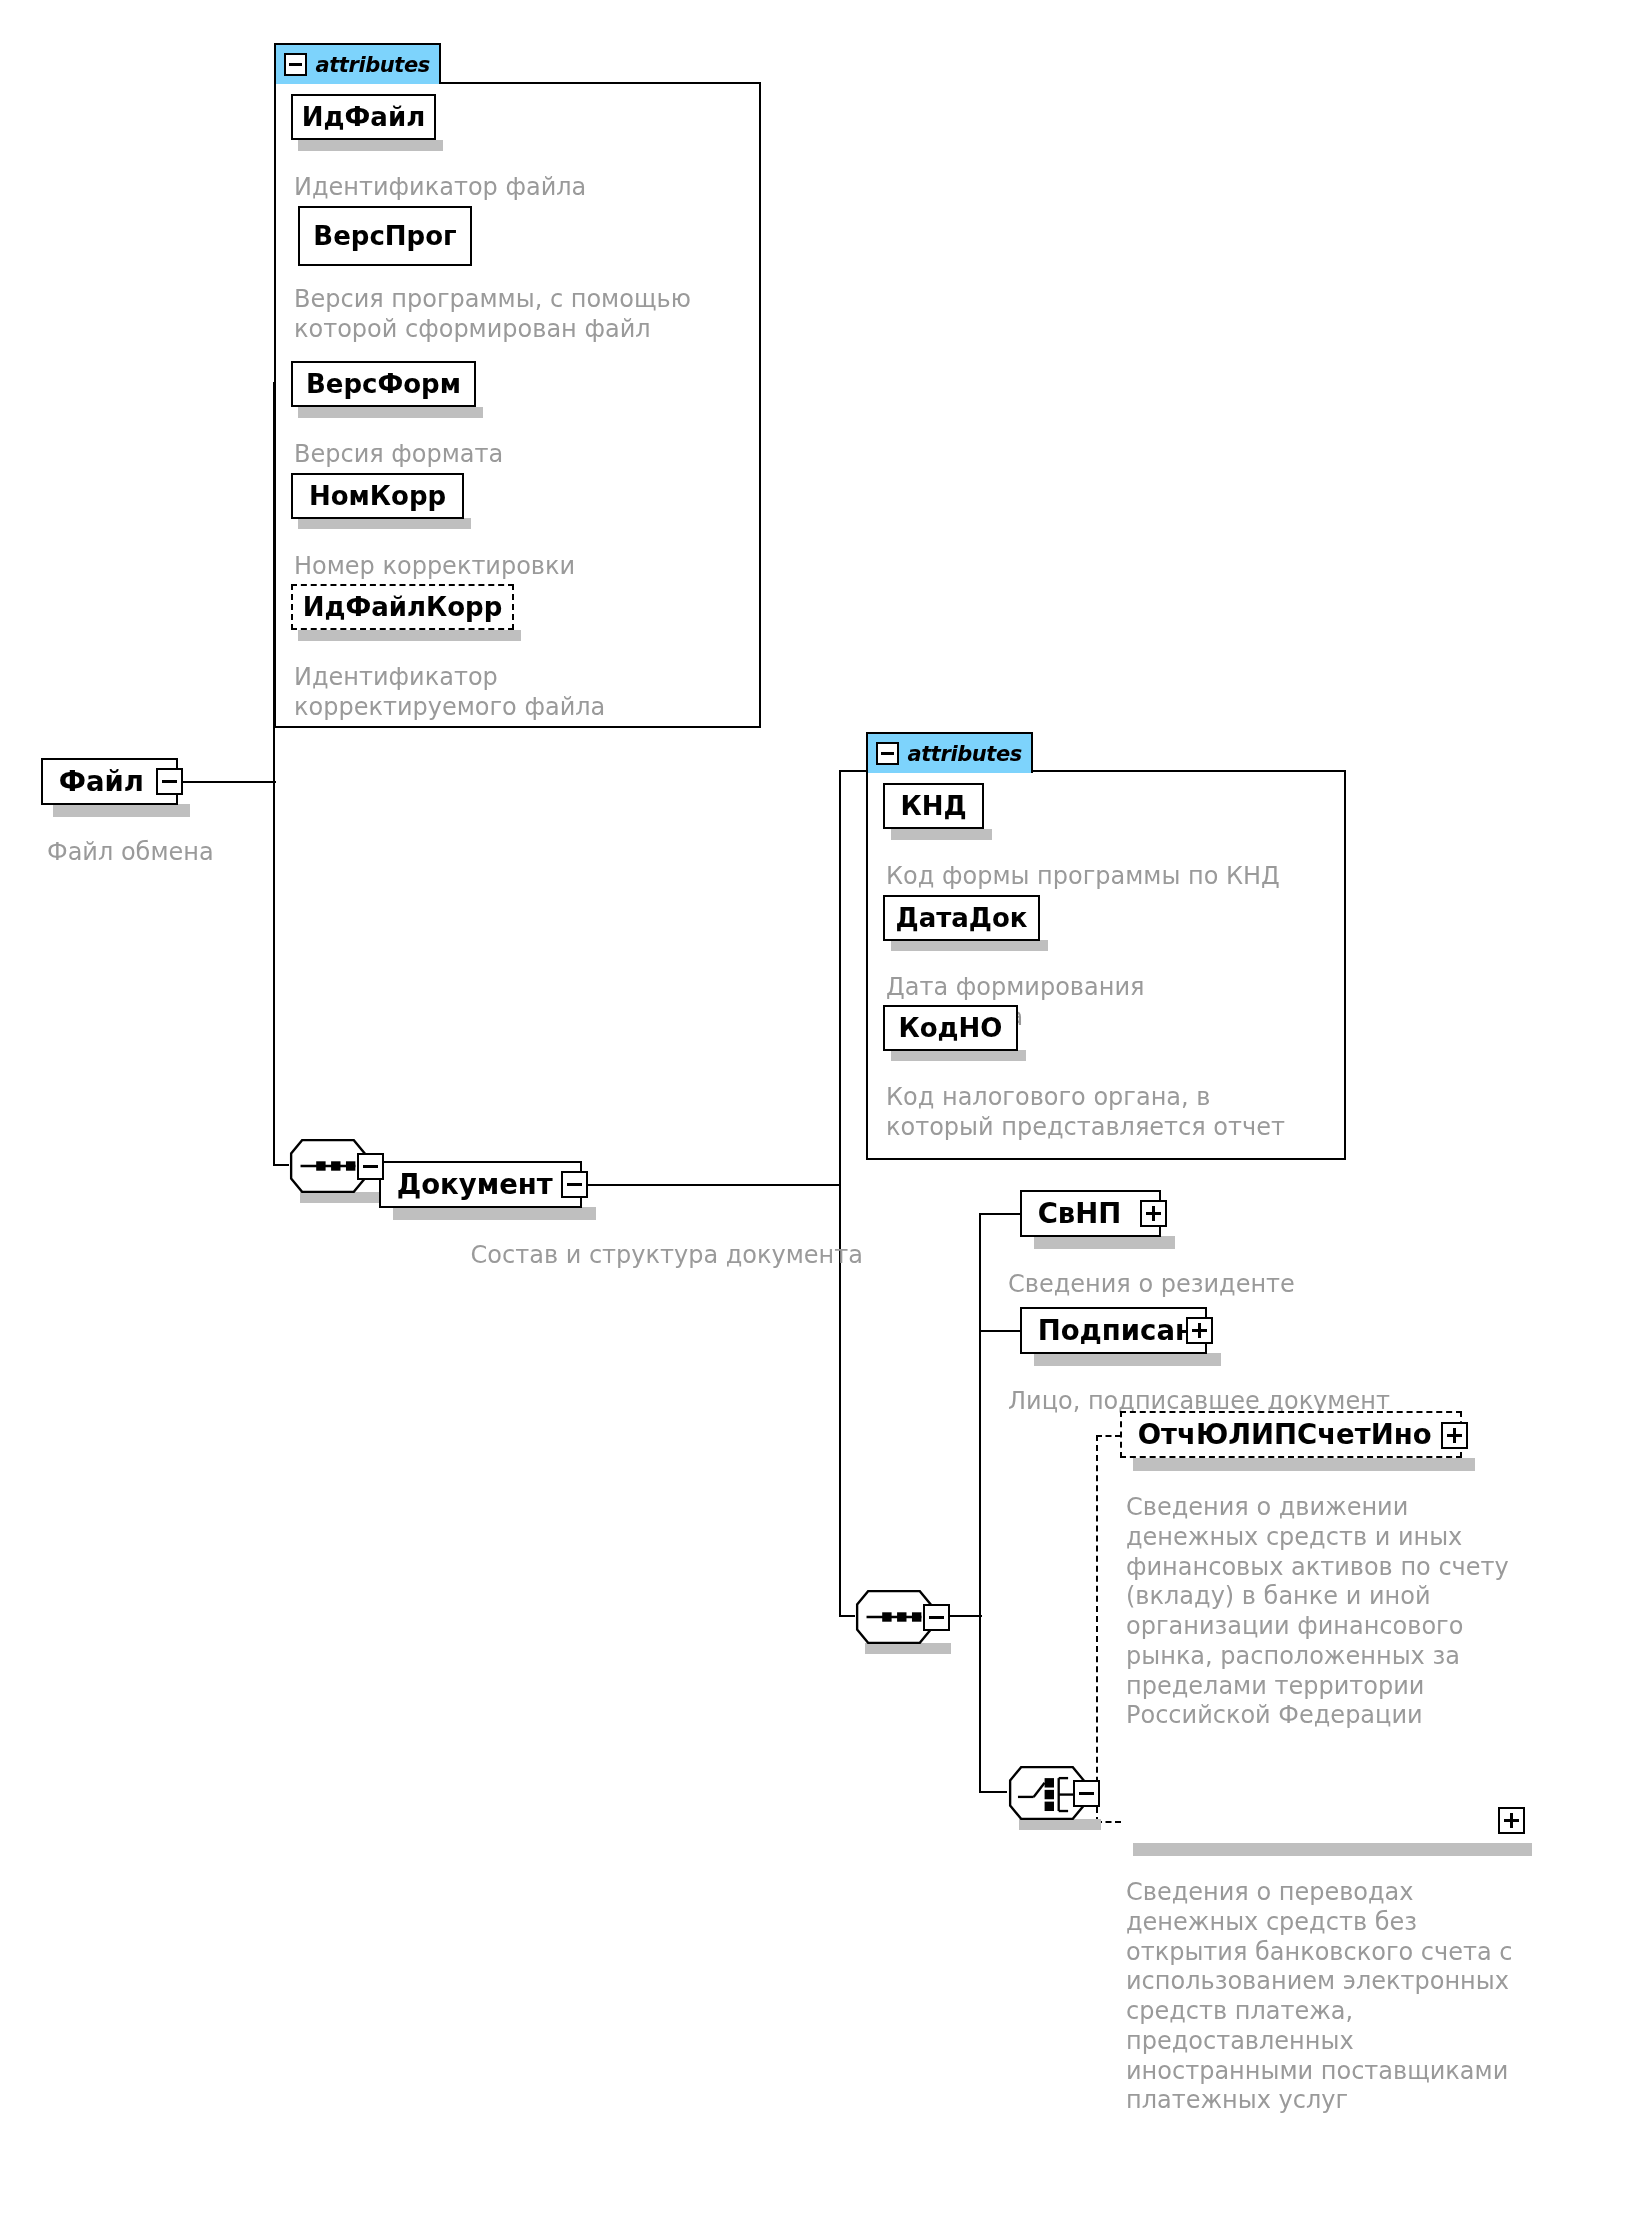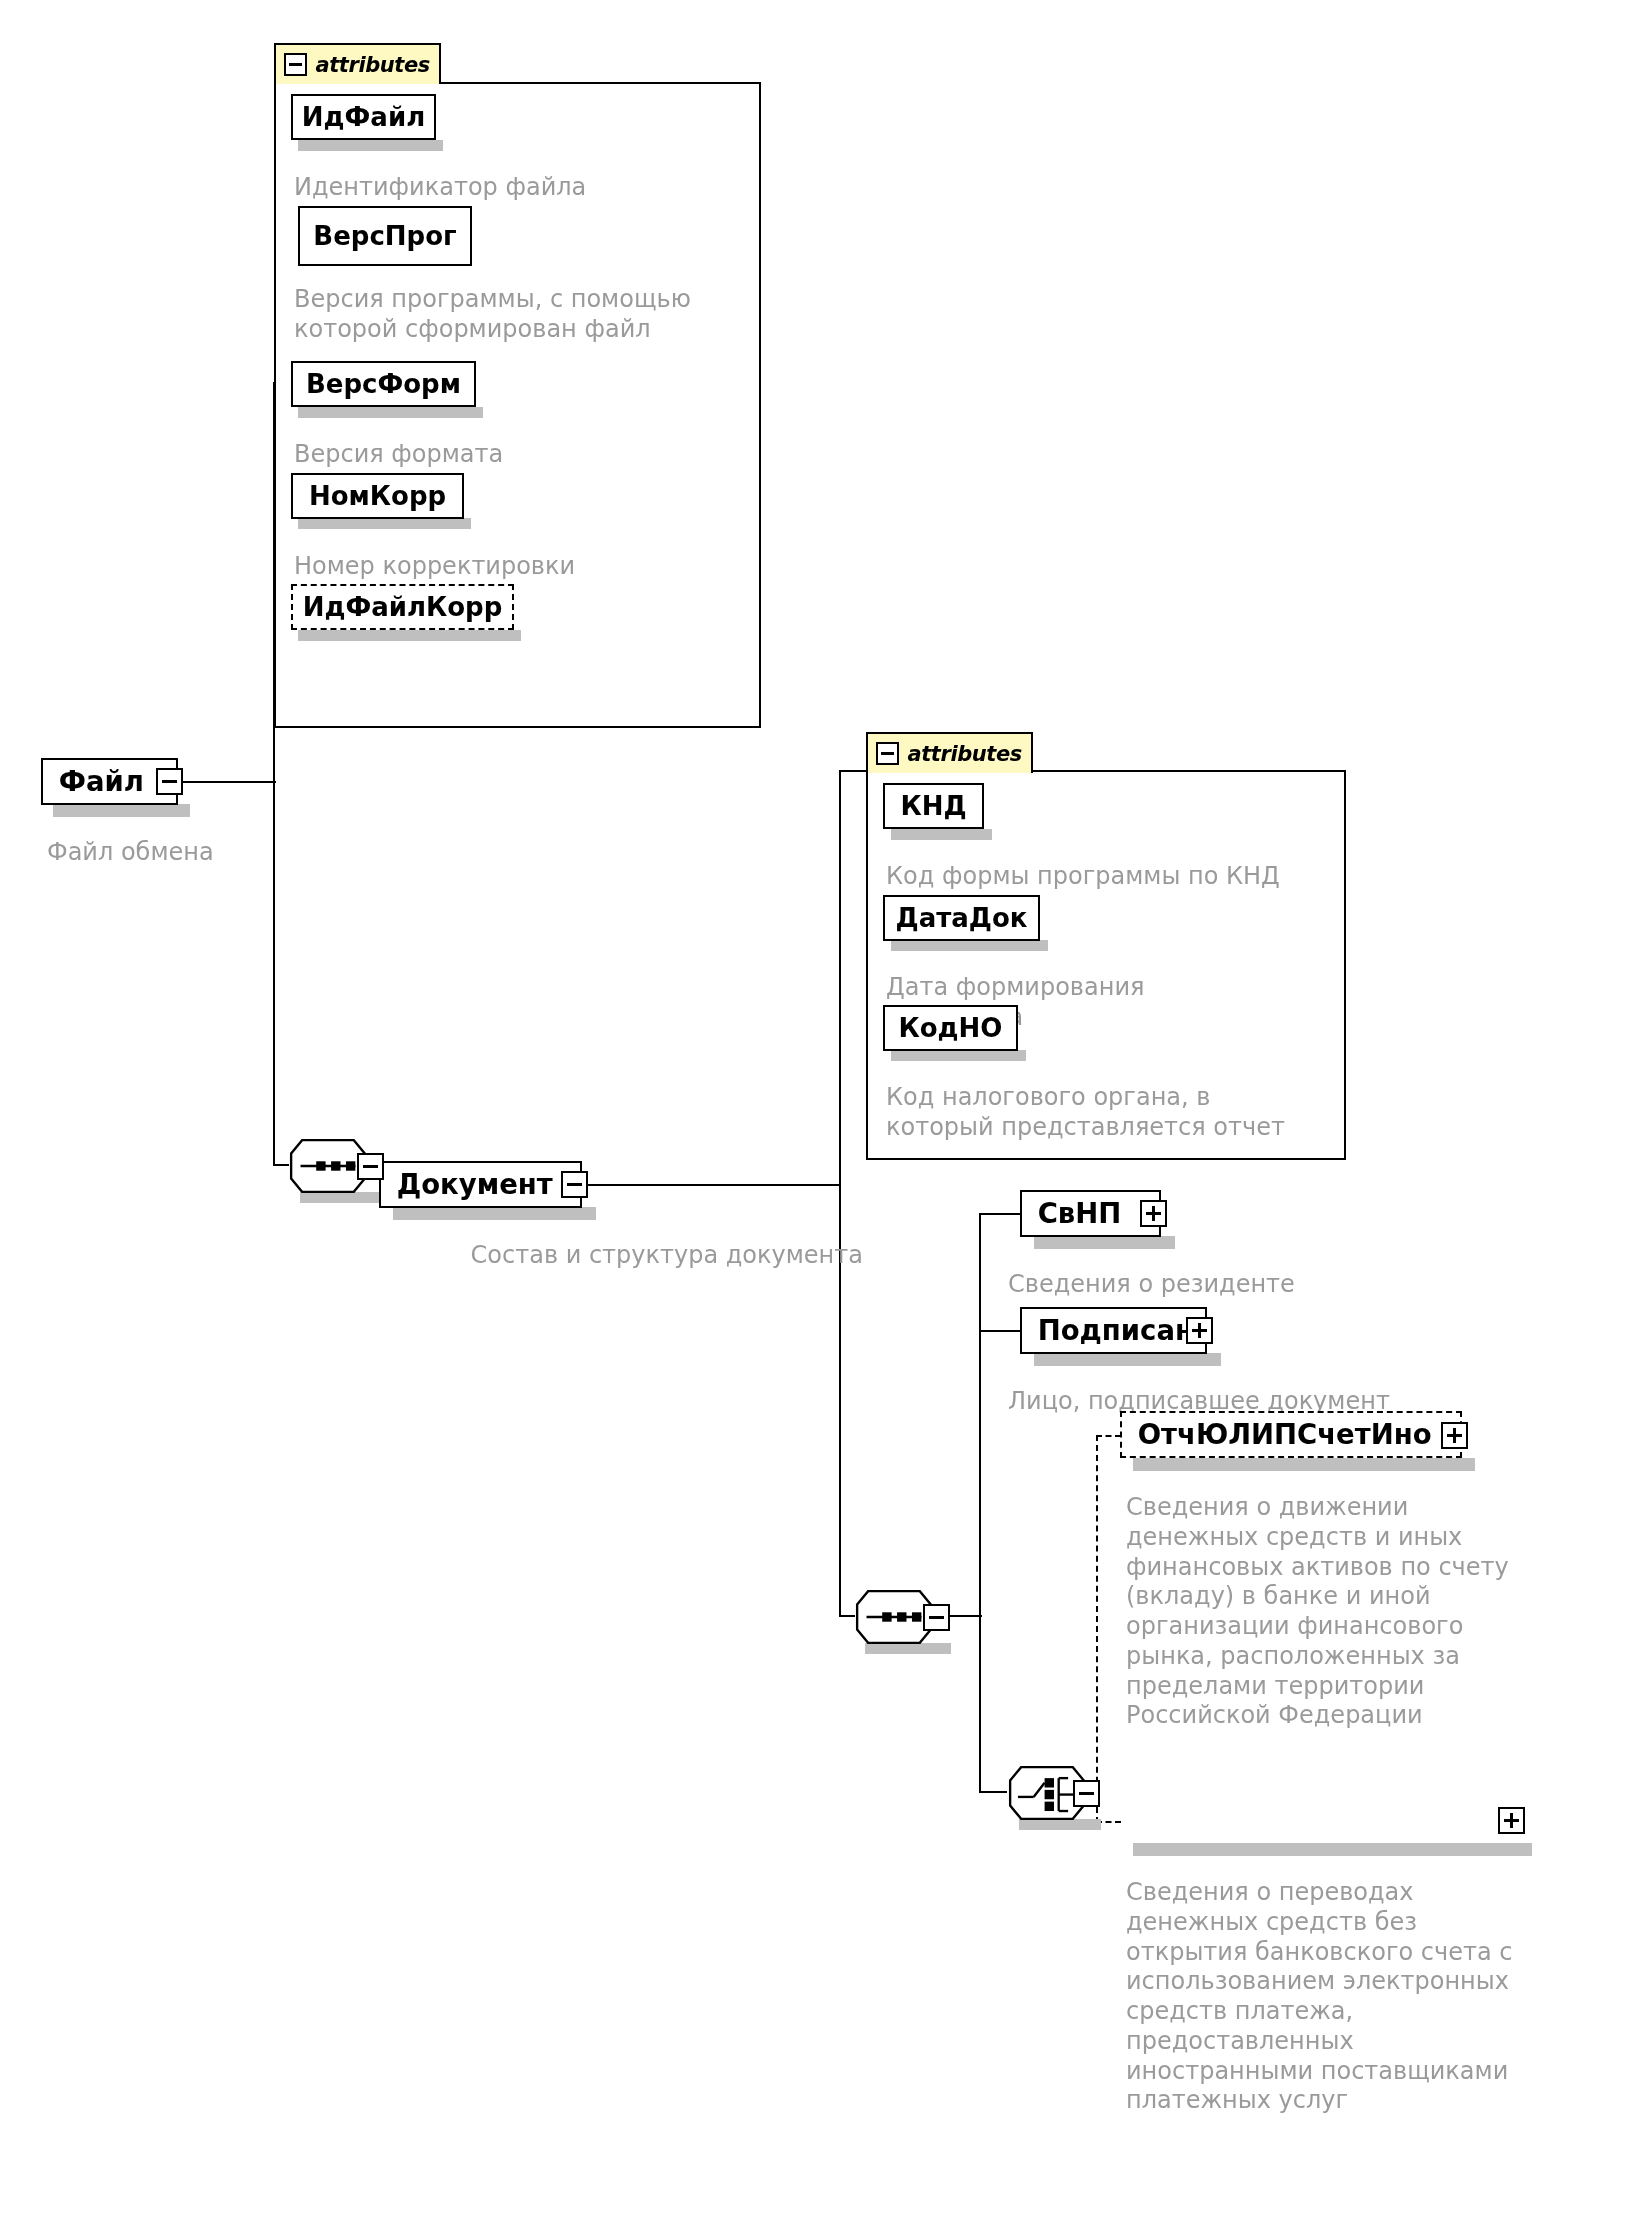--- a/index.html
+++ b/index.html
@@ -61,21 +61,21 @@
   .toggle .bar-h { left: 18%; right: 18%; top: 50%; height: 2.4px; margin-top: -1.2px; }
   .toggle .bar-v { top: 18%; bottom: 18%; left: 50%; width: 2.4px; margin-left: -1.2px; }
 
   
   .attrpanel { position: absolute; z-index: 2; }
   .attr-tab {
     position: absolute;
     box-sizing: border-box;
     border: 2.4px solid #000;
     border-bottom: none;
-    background: #fef9c3;
+    background: #7dd3fc;
     display: flex;
     align-items: center;
     z-index: 4;
   }
   .attr-tab .tlabel {
     font-style: italic;
     font-weight: bold;
     font-size: 21px;
     color: #000;
     margin-left: 7.9px;
@@ -210,20 +210,22 @@
   <div class="shadow" style="left:298px; top:518px; width:173px; height:11px;"></div>
   <div class="attrbox" style="left:291px; top:473px; width:173px; height:46px; font-size:26px;">
     <span>НомКорр</span>
   </div>
   <div class="comment" style="left:294px; top:536px; width:440px; font-size:24px;">Номер корректировки</div>
 
   <div class="shadow" style="left:298px; top:630px; width:223px; height:11px;"></div>
   <div class="attrbox dashed" style="left:291px; top:584px; width:223px; height:46px; font-size:26px;">
     <span>ИдФайлКорр</span>
   </div>
+  <div class="comment" style="left:294px; top:647px; width:440px; font-size:24px;">Идентификатор
+корректируемого файла</div>
 
   <div class="shadow" style="left:53px; top:804px; width:137px; height:12.6px;"></div>
   <div class="node" style="left:41px; top:758px; width:137px; height:47px; font-size:27.5px;">
     <span class="nlabel">Файл</span>
   </div>
   <div class="toggle" style="left:156px; top:768px; width:27px; height:27px;">
     <span class="bar-h"></span>
   </div>
   <div class="comment" style="left:47px; top:822px; width:236px; font-size:24px;">Файл обмена</div>
 

